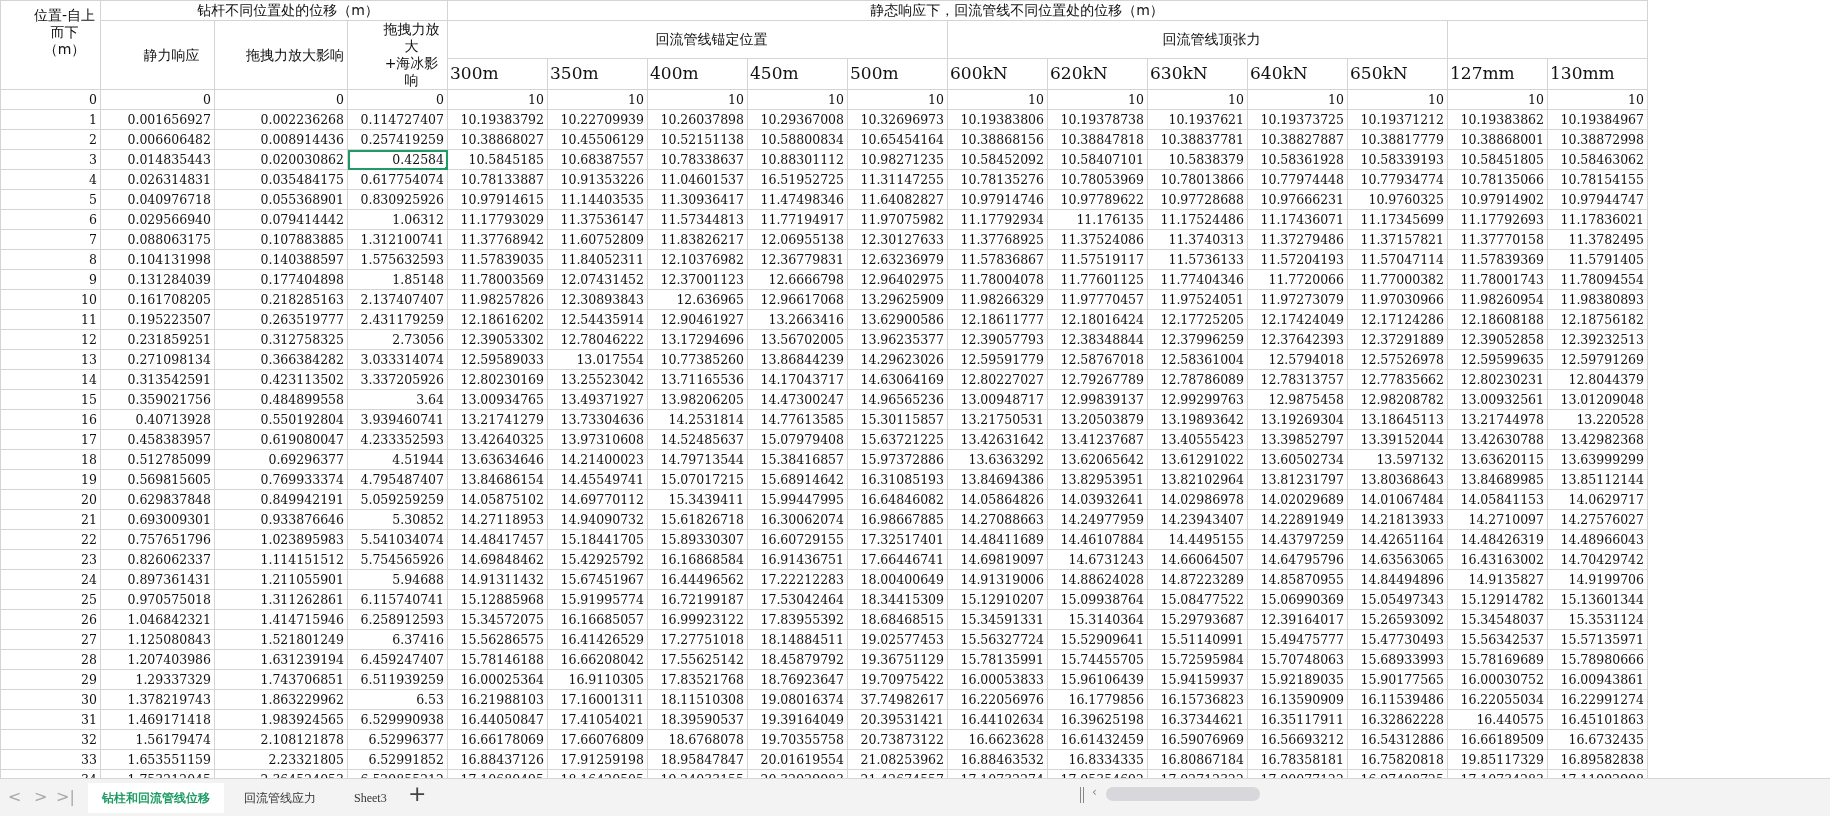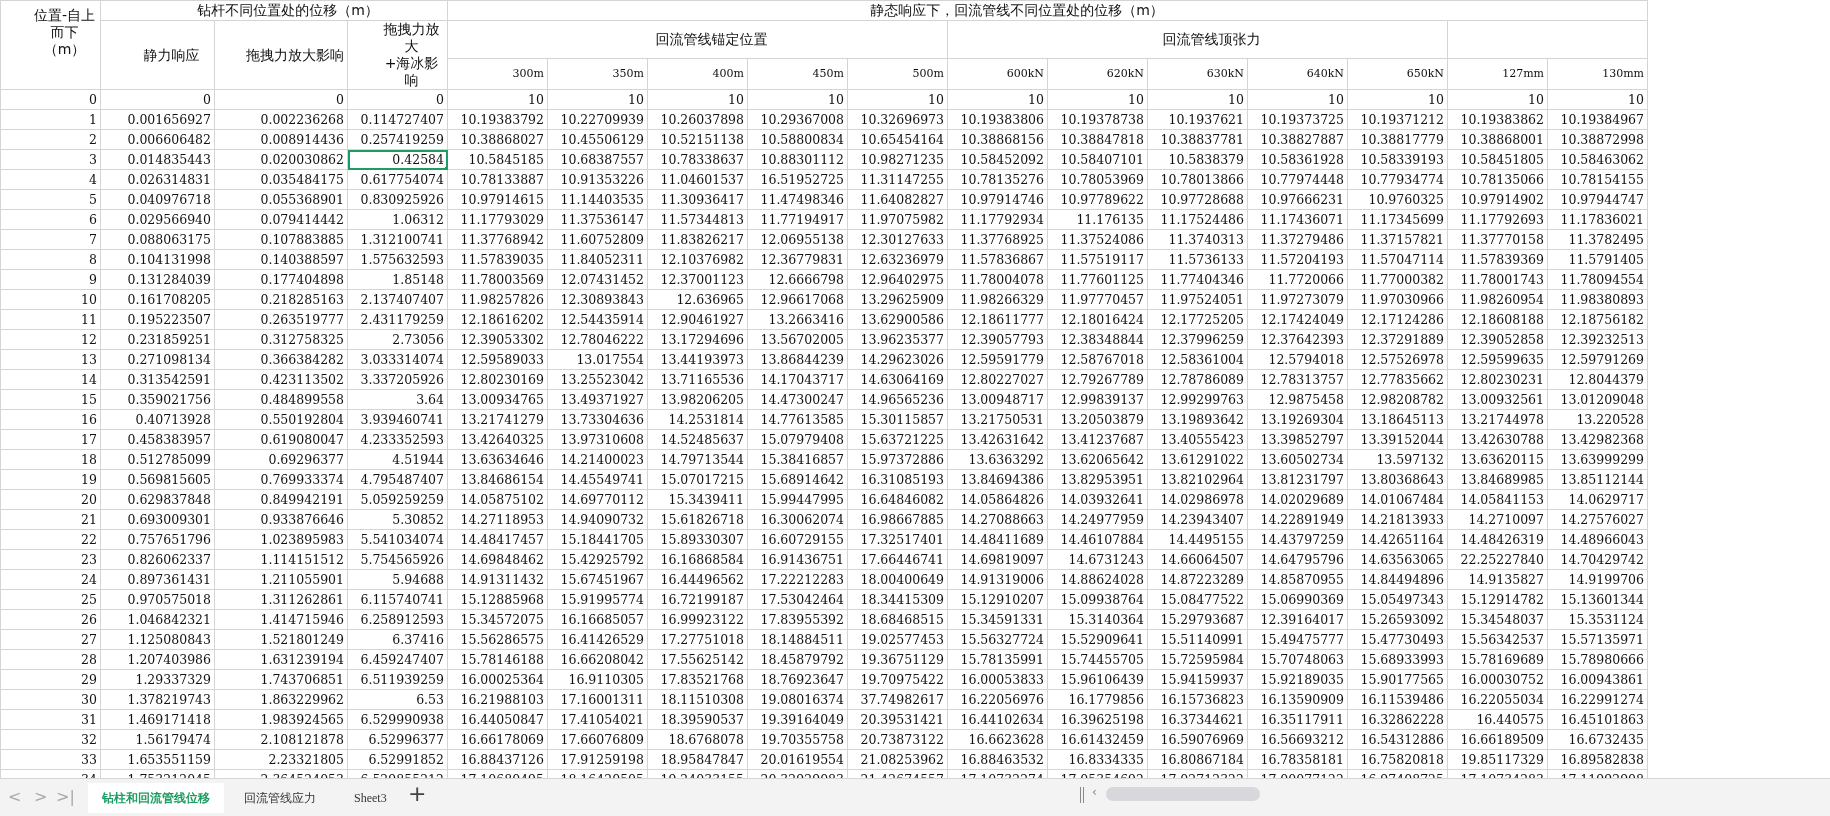--- a/index.html
+++ b/index.html
@@ -1,21 +1,21 @@
 <!DOCTYPE html>
 <html><head>
 <meta charset="utf-8">
 <style>
   html, body { margin:0; padding:0; background:#fff; }
   body { width:1830px; height:816px; overflow:hidden; position:relative; font-family:"DejaVu Sans Mono","Liberation Mono",monospace; }
   .sheet { position:absolute; left:0; top:0; width:1830px; height:778px; overflow:hidden; }
   table { border-collapse:collapse; table-layout:fixed; }
   td { border:1px solid #d4d4d8; height:19px; padding:0 3px 0 2px; font-size:12.5px; color:#111; white-space:nowrap; overflow:hidden; text-align:right; line-height:19px; font-family:"DejaVu Serif","Liberation Serif",serif; }
   td.hdr { text-align:center; font-family:"DejaVu Sans","Liberation Sans",sans-serif; font-size:14px; line-height:17px; vertical-align:middle;padding-left:31px; }
-  td.hdr-sm { text-align:right; font-family:"DejaVu Serif","Liberation Serif",serif; font-size:11px; }
+  td.hdr-sm { text-align:left; font-family:"DejaVu Serif","Liberation Serif",serif; font-size:17px; }
   td.sel { outline:2.5px solid #1e9c63; outline-offset:-2px; position:relative;margin-top:28px; }
   td.sel::after { content:""; position:absolute; right:-3px; bottom:-3px; width:5px; height:5px; background:#1e9c63; }
   .hdr-right { text-align:left; padding-right:92px !important; }
   .tabbar { position:absolute; left:0; top:778px; width:1830px; height:38px; background:#f3f3f4; border-top:1px solid #d6d6d8; font-family:"DejaVu Sans","Liberation Sans",sans-serif; }
   .nav { position:absolute; top:8px; color:#a8a8ae; font-size:16px; }
   .tab { position:absolute; top:4px; height:30px; line-height:30px; font-size:12px; color:#333; padding:0 14px;font-family:Liberation Serif, serif; }
   .tab.active { background:#fff; color:#1e9c63; font-weight:bold; }
   .addtab { position:absolute; top:2px; font-size:22px; color:#444; }
   .hscroll { position:absolute; left:1080px; top:8px; width:750px; height:16px; }
   .hscroll .sep { position:absolute; left:0; top:0; width:2px; height:16px; border-left:1px solid #888; border-right:1px solid #888; }
@@ -311,21 +311,21 @@
           <td>12.39052858</td>
           <td>12.39232513</td>
         </tr>
         <tr>
           <td>13</td>
           <td>0.271098134</td>
           <td>0.366384282</td>
           <td>3.033314074</td>
           <td>12.59589033</td>
           <td>13.017554</td>
-          <td>13.44193973</td>
+          <td>10.77385260</td>
           <td>13.86844239</td>
           <td>14.29623026</td>
           <td>12.59591779</td>
           <td>12.58767018</td>
           <td>12.58361004</td>
           <td>12.5794018</td>
           <td>12.57526978</td>
           <td>12.59599635</td>
           <td>12.59791269</td>
         </tr>
@@ -499,21 +499,21 @@
           <td>14.69848462</td>
           <td>15.42925792</td>
           <td>16.16868584</td>
           <td>16.91436751</td>
           <td>17.66446741</td>
           <td>14.69819097</td>
           <td>14.6731243</td>
           <td>14.66064507</td>
           <td>14.64795796</td>
           <td>14.63563065</td>
-          <td>22.25227840</td>
+          <td>16.43163002</td>
           <td>14.70429742</td>
         </tr>
         <tr>
           <td>24</td>
           <td>0.897361431</td>
           <td>1.211055901</td>
           <td>5.94688</td>
           <td>14.91311432</td>
           <td>15.67451967</td>
           <td>16.44496562</td>

